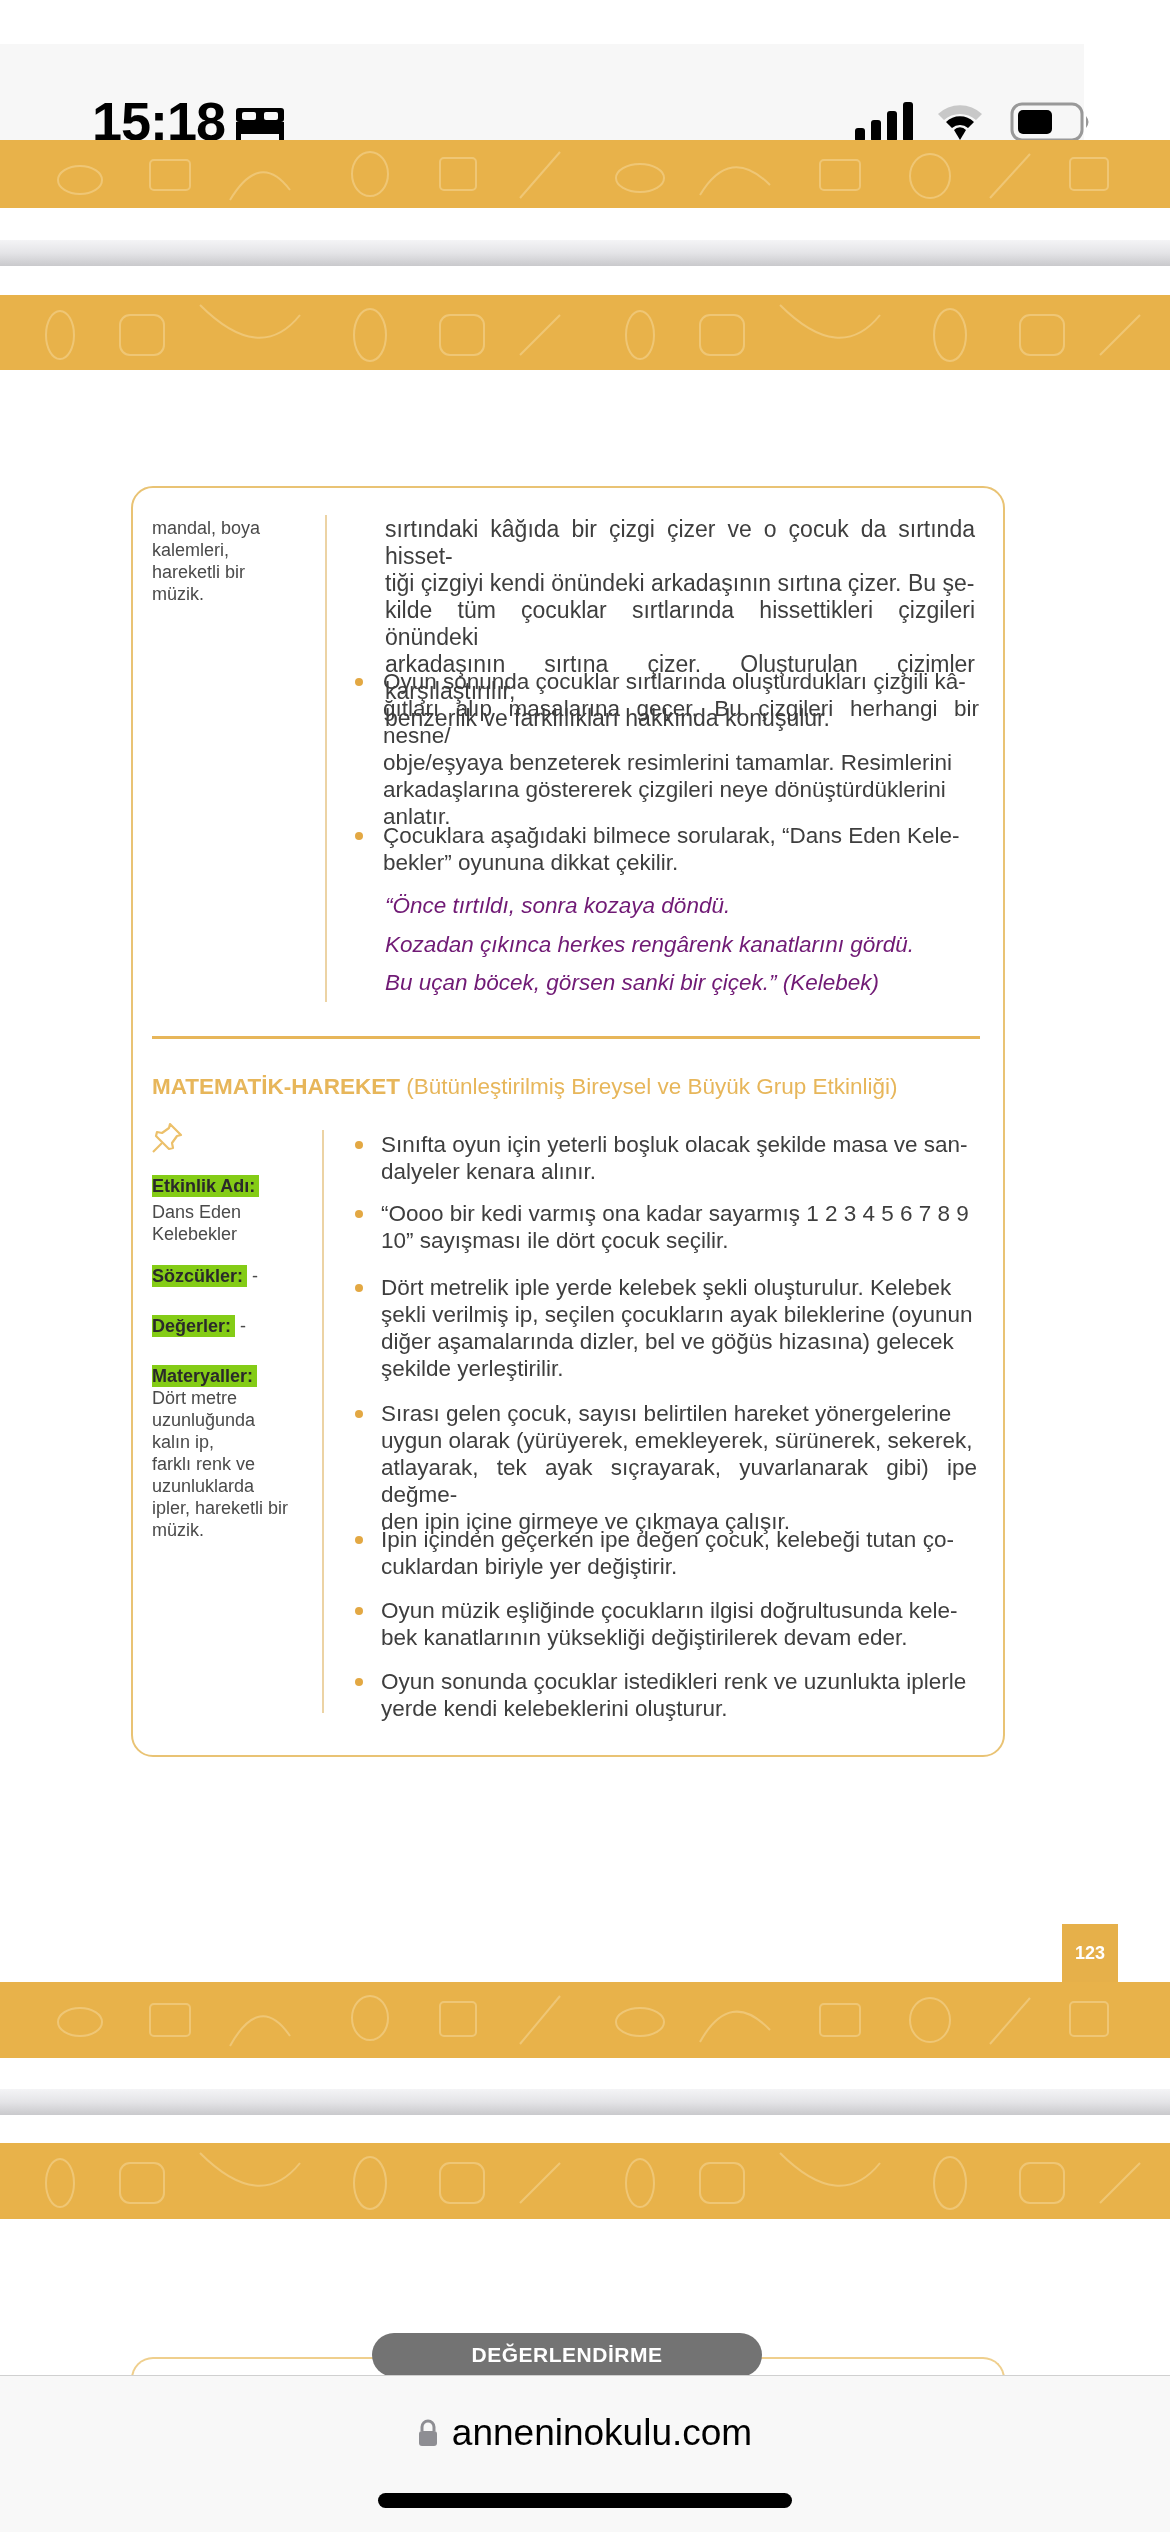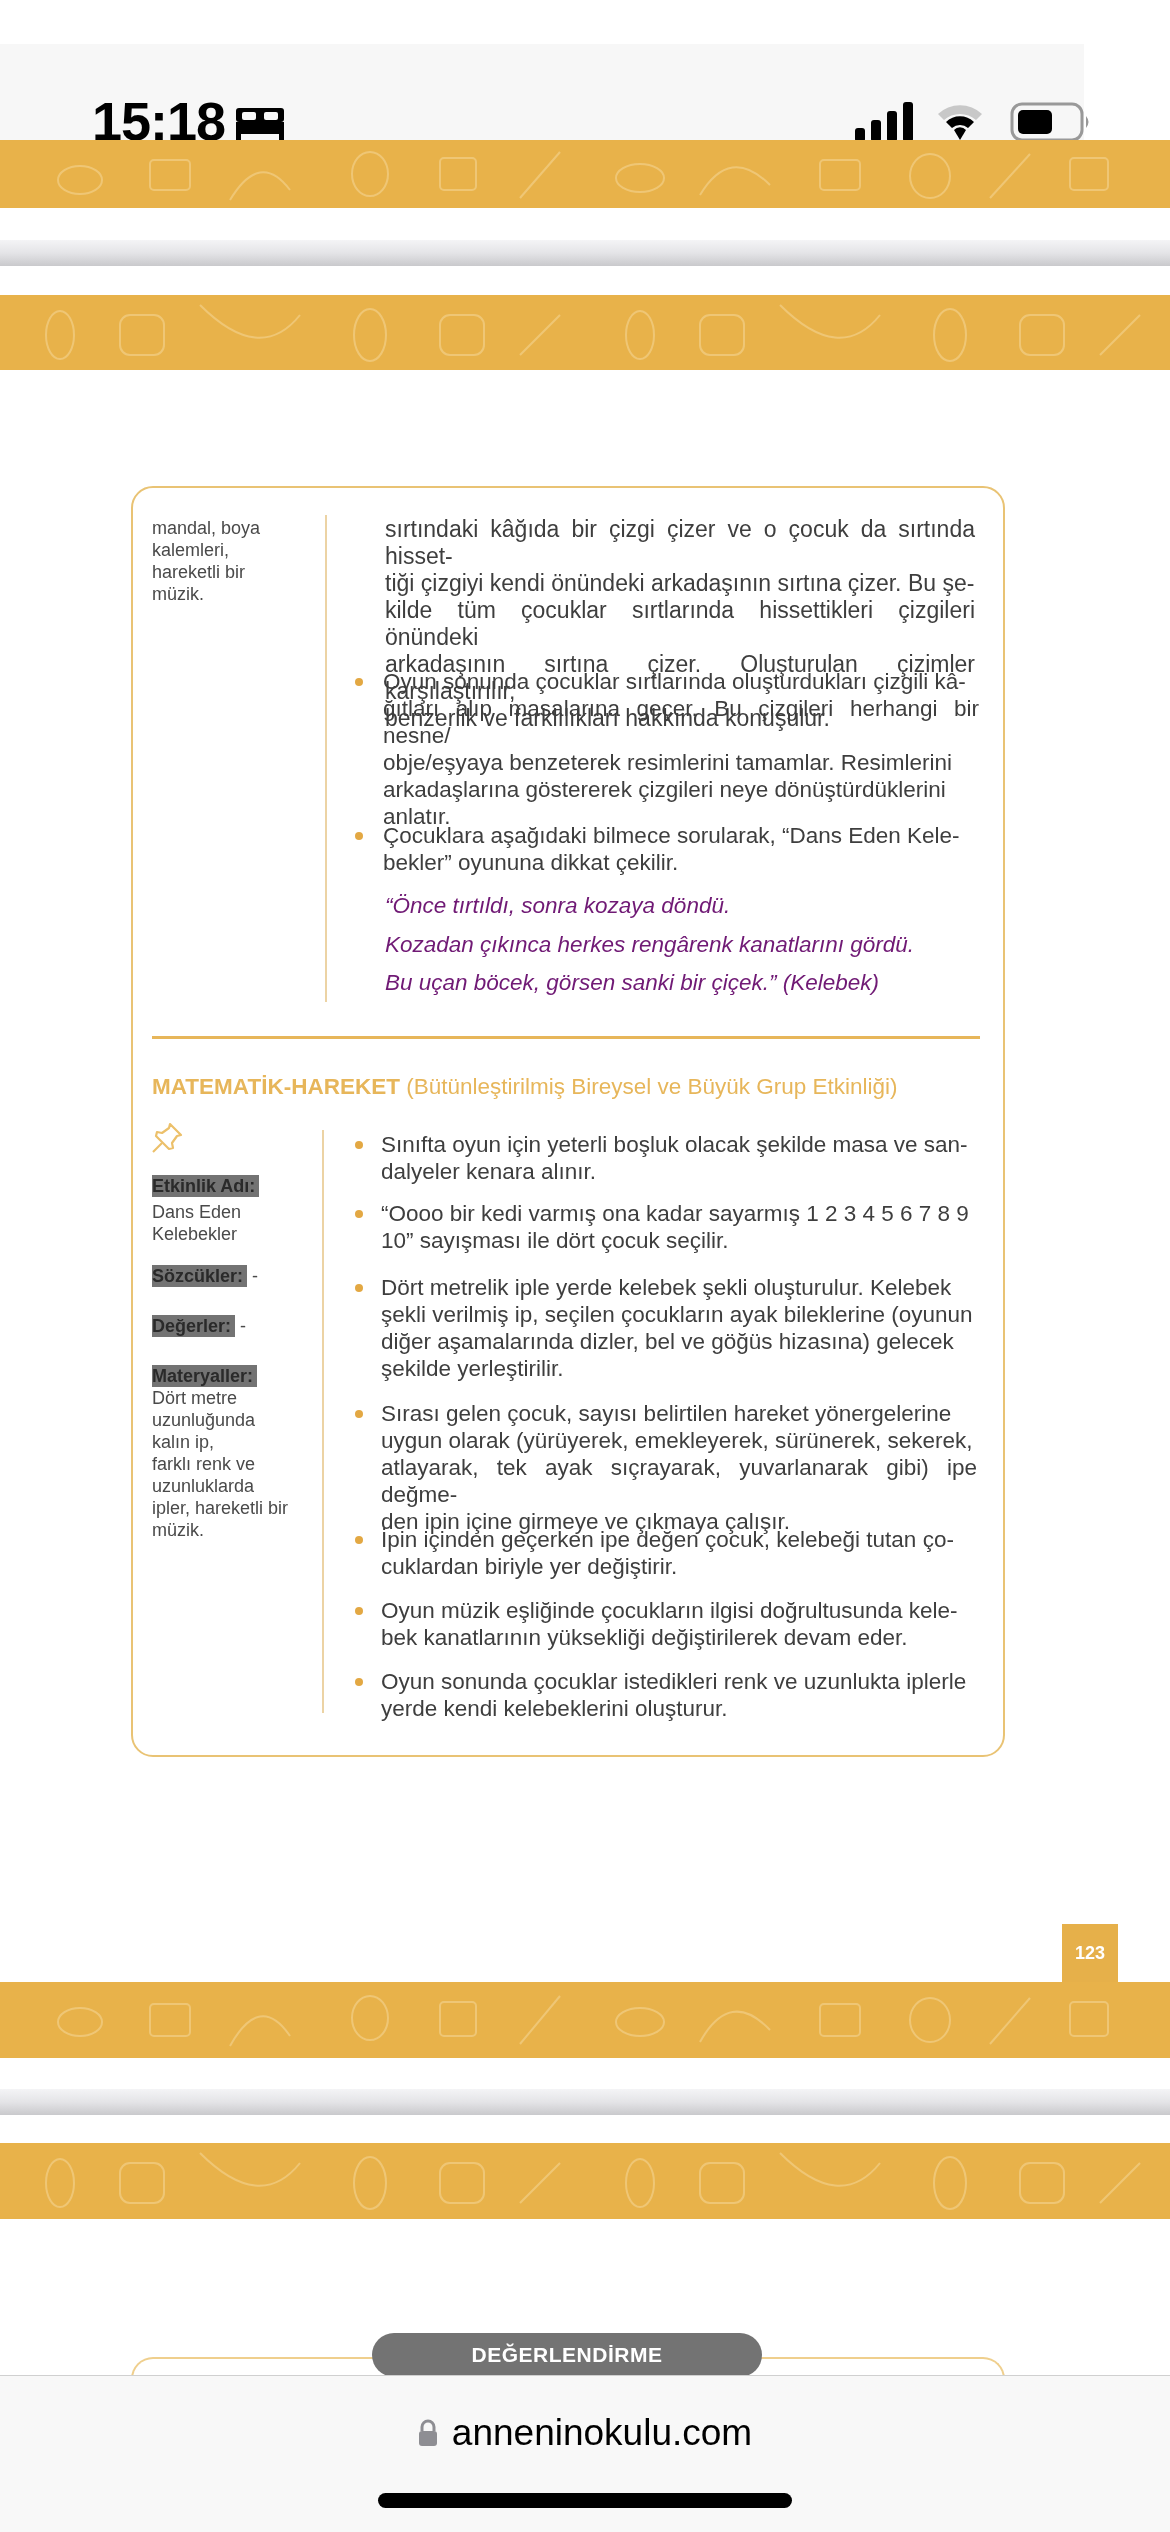--- a/index.html
+++ b/index.html
@@ -59,21 +59,21 @@
   .riddle {
     position:absolute; left:385px; font-size:22.5px; font-style:italic; color:#701a75;
   }
   .h-sep { position:absolute; left:152px; top:1036px; width:828px; height:3px; background:#e7b65a; }
   .section-title {
     position:absolute; left:152px; top:1074px; font-size:22.5px; color:#e7b65a;
     white-space:nowrap;
   }
   .section-title b { font-weight:700; }
   .label {
-    display:inline-block; background:#737373; color:#2a2a2a; font-weight:700;
+    display:inline-block; background:#84cc16; color:#2a2a2a; font-weight:700;
     font-size:18px; line-height:22px; padding:0 4px 0 0;
   }
   .label-val { font-size:18px; color:#4a4a4a; }
   .pin-icon { position:absolute; left:150px; top:1121px; width:34px; height:34px; }
 
   .page-number {
     position:absolute; left:1062px; top:1924px; width:56px; height:58px;
     background:#e6b04a; color:#fff; font-weight:700; font-size:18px;
     display:flex; align-items:center; justify-content:center;
   }

